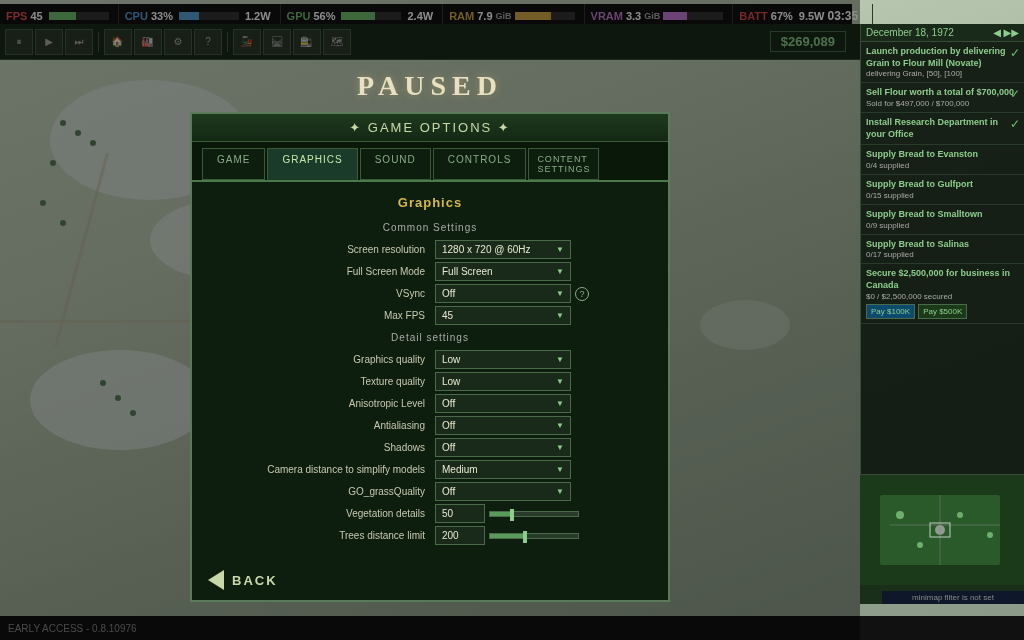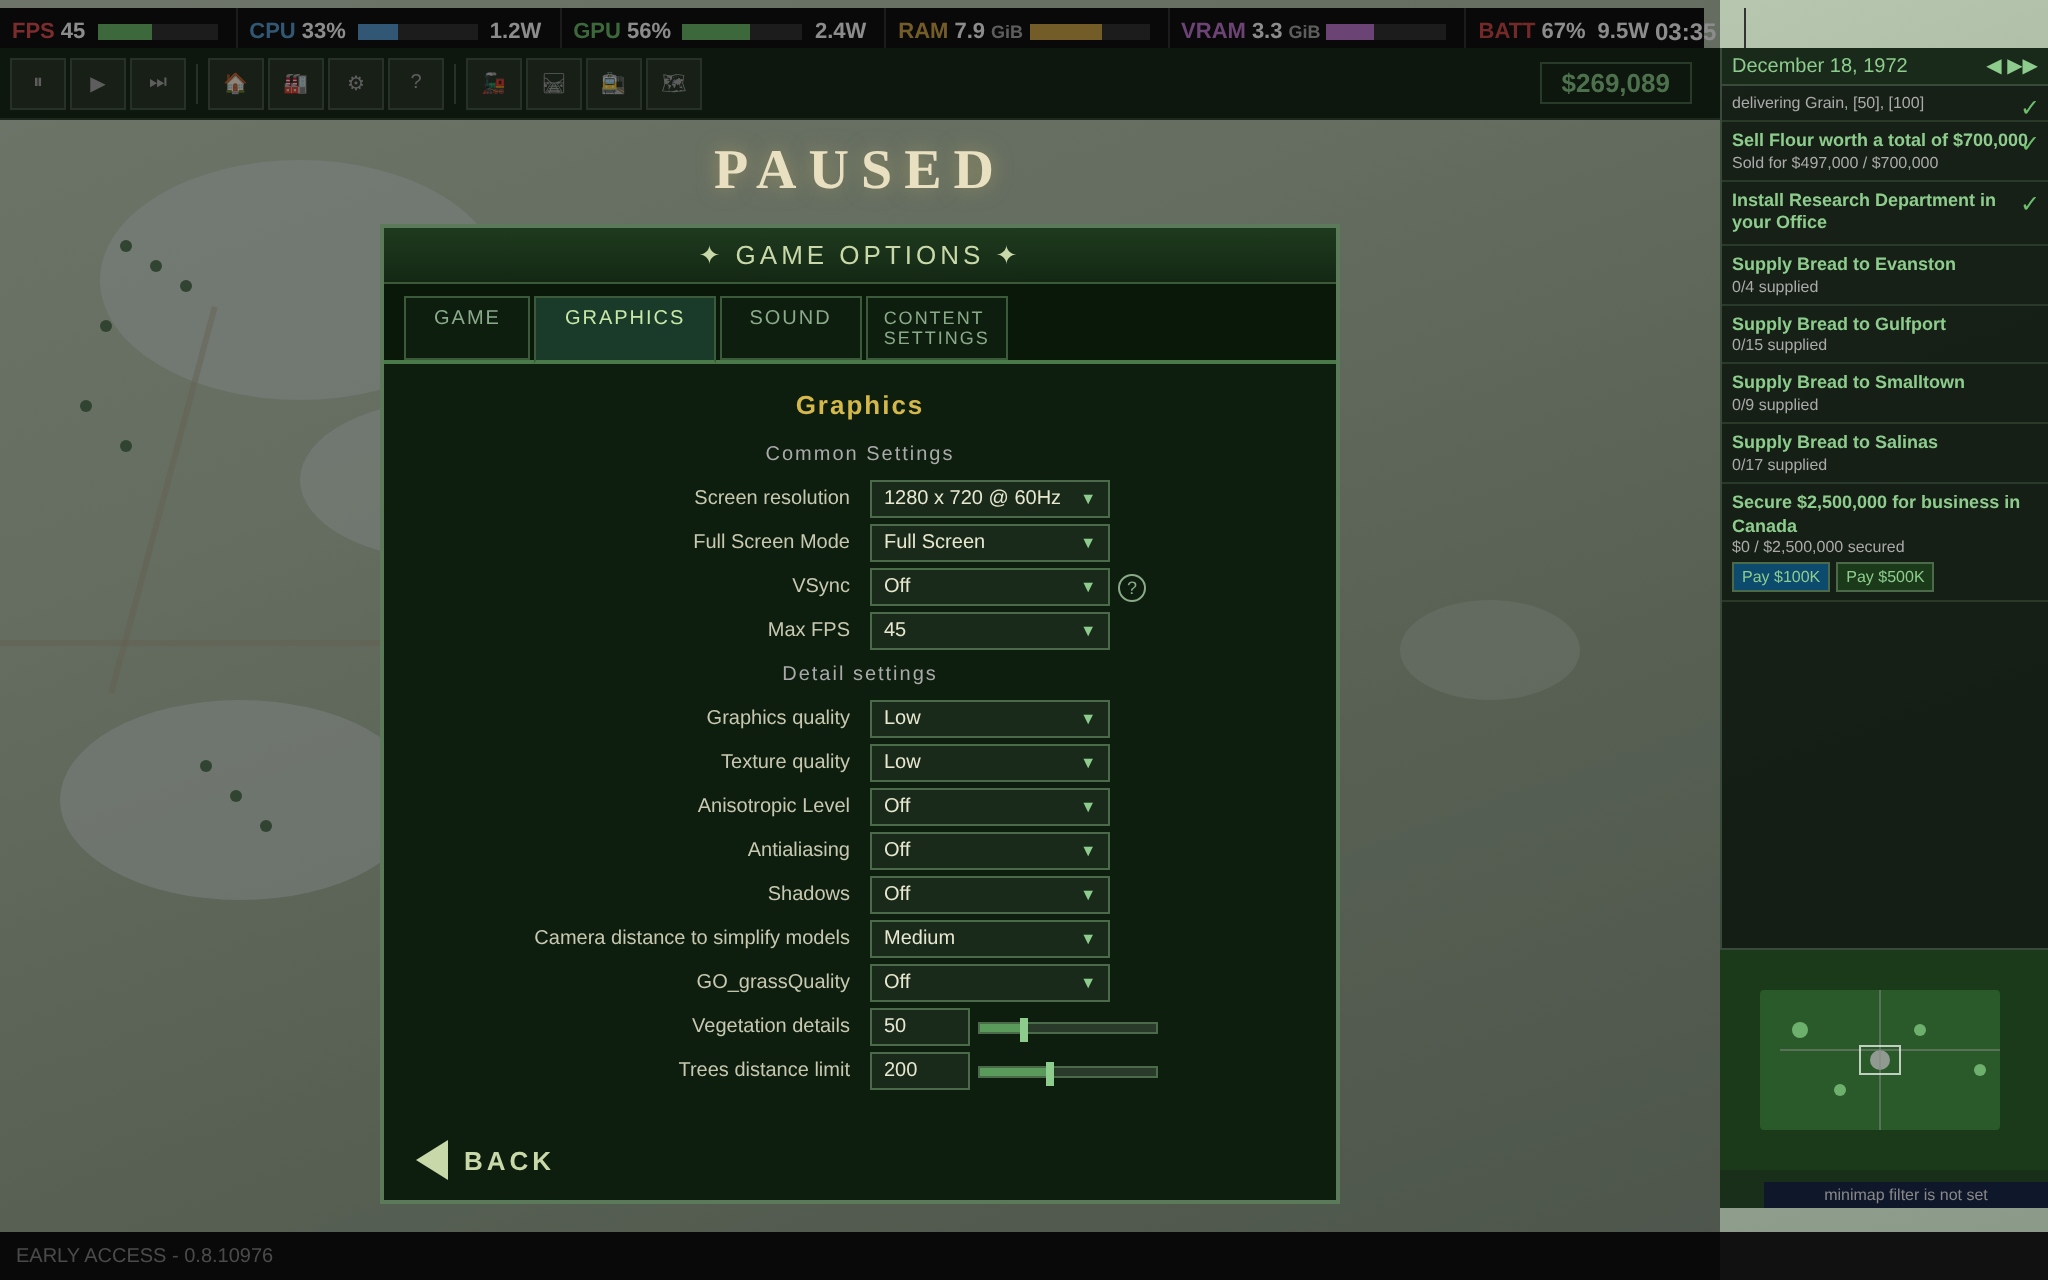--- a/index.html
+++ b/index.html
@@ -318,21 +318,21 @@
       flex: 1;
       display: flex;
       align-items: center;
     }
     .dropdown {
       background: #1a2a1a;
       border: 1px solid #4a6a4a;
       color: #e8e8d0;
       padding: 3px 6px;
       font-size: 10px;
-      width: 120px;
+      width: 136px;
       display: flex;
       justify-content: space-between;
       align-items: center;
       cursor: pointer;
     }
     .dropdown-arrow {
       color: #8dcc8d;
       font-size: 8px;
       margin-left: 4px;
     }
@@ -506,20 +506,21 @@
   <div class="toolbar-money">$269,089</div>
 </div>
 
 <div id="right-panel">
   <div id="right-panel-header">
     <span>December 18, 1972</span>
     <span>◀ ▶▶</span>
   </div>
   <div id="task-list">
       <div class="task-item">
+        <div class="task-title">Launch production by delivering Grain to Flour Mill (Novate)</div>
         <div class="task-sub">delivering Grain, [50], [100]</div>
         <div class="task-check">✓</div>
       </div>
       <div class="task-item">
         <div class="task-title">Sell Flour worth a total of $700,000</div>
         <div class="task-sub">Sold for $497,000 / $700,000</div>
         <div class="task-check">✓</div>
       </div>
       <div class="task-item">
         <div class="task-title">Install Research Department in your Office</div>
@@ -576,20 +577,21 @@
 <div id="overlay">
   <div id="paused-text">PAUSED</div>
 
   <div id="dialog">
     <div id="dialog-header">✦ GAME OPTIONS ✦</div>
 
     <div id="tabs">
       <div class="tab">GAME</div>
       <div class="tab active">GRAPHICS</div>
       <div class="tab">SOUND</div>
+      <div class="tab">CONTROLS</div>
       <div class="tab" style="font-size:9px;padding:5px 8px;">CONTENT<br>SETTINGS</div>
     </div>
 
     <div id="tab-content">
       <div class="section-title">Graphics</div>
 
       <div class="settings-group-title">Common Settings</div>
 
       <div class="setting-row">
         <div class="setting-label">Screen resolution</div>

